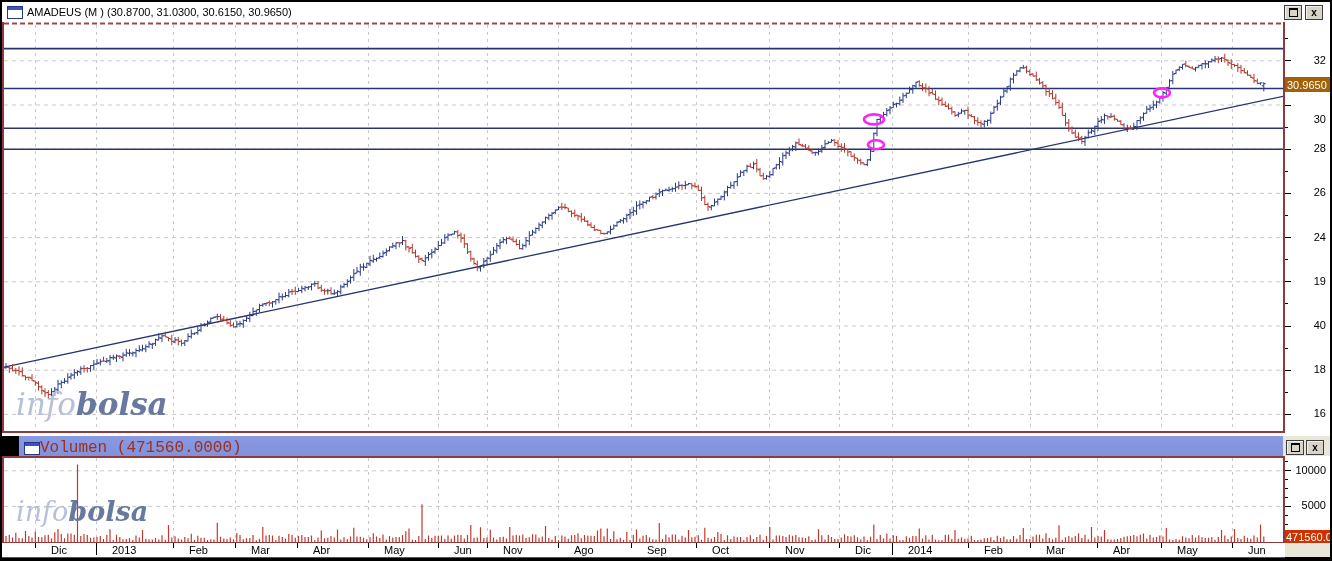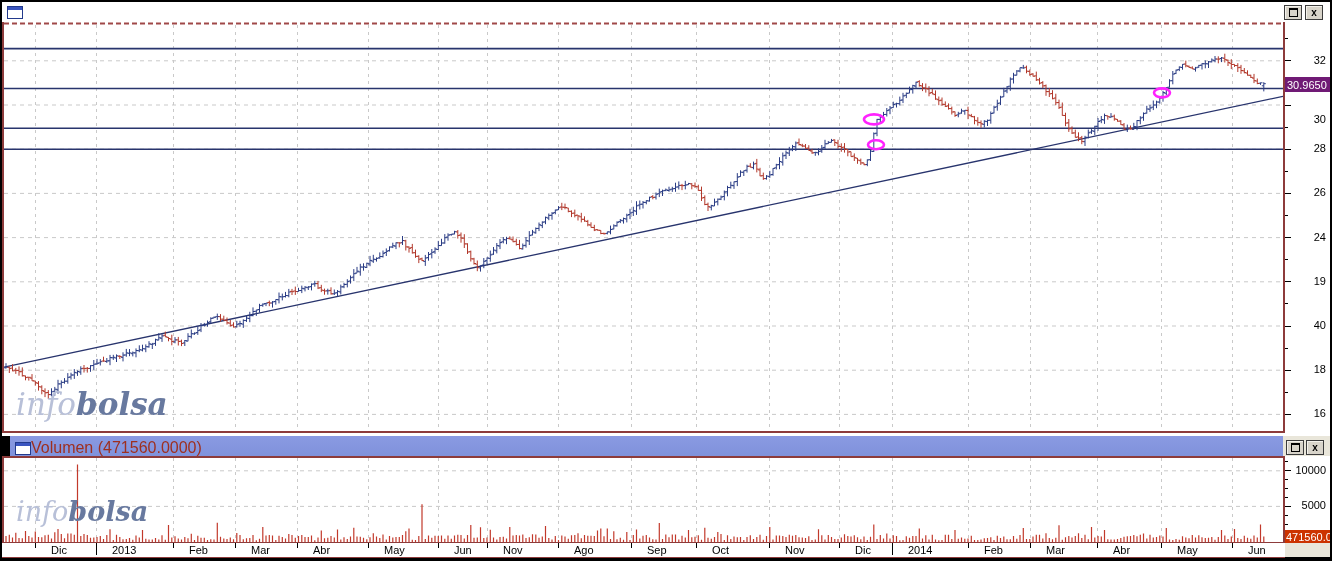--- a/index.html
+++ b/index.html
@@ -29,20 +29,21 @@
 </style>
 </head>
 <body>
 
 <div id="root">
 
   <div class="abs titlebar" id="priceTitlebar" style="top: 2px; background: rgb(255, 255, 255); color: rgb(0, 0, 0);">
     <div class="winicon">
         <div class="bar"></div>
       </div>
+    <span class="ttext">AMADEUS (M ) (30.8700, 31.0300, 30.6150, 30.9650)</span>
     <div class="winbtn" style="top: 3px; right: 28px; background: rgb(216, 212, 202);">
         <div class="sq"></div>
       </div>
     <div class="winbtn" style="top: 3px; right: 7px; background: rgb(216, 212, 202);">
         <span class="x">x</span>
       </div>
   </div>
 
   <div class="abs plot" id="pricePlot" style="left: 2px; top: 22px; width: 1279px; height: 409px; border-left: 2px solid rgb(141, 59, 59); border-right: 2px solid rgb(141, 59, 59); border-bottom: 2px solid rgb(141, 59, 59); border-top-color: rgb(141, 59, 59);">
     <svg id="priceSvg" width="1279" height="409" style="display:block">
@@ -113,26 +114,26 @@
       <div class="ticklab" style="right: 4px; top: 385.4px;">16</div>
       <div class="tickmark" style="left: 0px; top: 16.2px; width: 3px; height: 1px;"></div>
       <div class="tickmark" style="left: 0px; top: 60.4px; width: 3px; height: 1px;"></div>
       <div class="tickmark" style="left: 0px; top: 104.6px; width: 3px; height: 1px;"></div>
       <div class="tickmark" style="left: 0px; top: 148.8px; width: 3px; height: 1px;"></div>
       <div class="tickmark" style="left: 0px; top: 193px; width: 3px; height: 1px;"></div>
       <div class="tickmark" style="left: 0px; top: 237.2px; width: 3px; height: 1px;"></div>
       <div class="tickmark" style="left: 0px; top: 281.4px; width: 3px; height: 1px;"></div>
       <div class="tickmark" style="left: 0px; top: 325.6px; width: 3px; height: 1px;"></div>
       <div class="tickmark" style="left: 0px; top: 369.8px; width: 3px; height: 1px;"></div>
-      <div class="pricetag" id="priceTag" style="background: #701a75; color: rgb(255, 255, 255); top: 55px;">30.9650</div>
+      <div class="pricetag" id="priceTag" style="background: #a16207; color: rgb(255, 255, 255); top: 55px;">30.9650</div>
     </div>
 
   <div class="abs" style="left:2px;top:433px;width:1328px;height:3px;background:#fff;"></div>
 
-  <div class="abs" id="volTitlebar" style="left: 10px; top: 436px; width: 1281px; height: 24px; display: flex; align-items: center; background: linear-gradient(rgb(138, 154, 226), rgb(125, 144, 218));">
+  <div class="abs" id="volTitlebar" style="left: 19px; top: 436px; width: 1281px; height: 24px; display: flex; align-items: center; background: linear-gradient(rgb(138, 154, 226), rgb(125, 144, 218)); font-family: Liberation Mono, monospace;">
     <div class="winicon">
         <div class="bar"></div>
       </div>
     <span class="ttext" id="volTitleText" style="color: rgb(158, 47, 31);">Volumen (471560.0000)</span>
   </div>
   <div class="abs" id="volCorner" style="left: 1283px; top: 436px; width: 47px; height: 20px; background: rgb(233, 230, 218);">
     <div class="winbtn" style="top: 4px; right: 26px; background: rgb(216, 212, 202);">
         <div class="sq"></div>
       </div>
     <div class="winbtn" style="top: 4px; right: 6px; background: rgb(216, 212, 202);">

